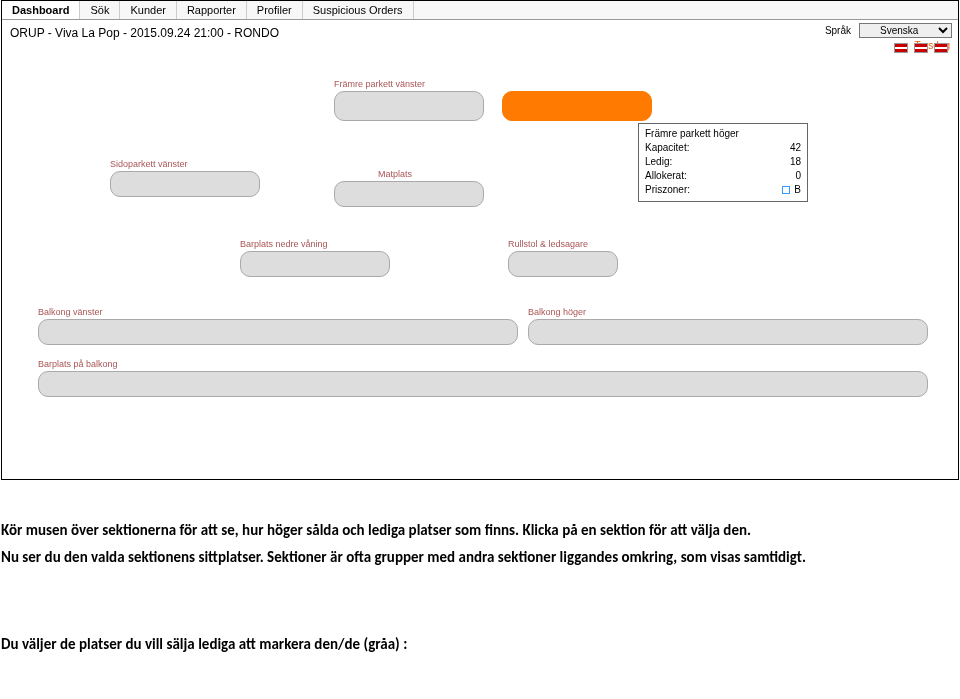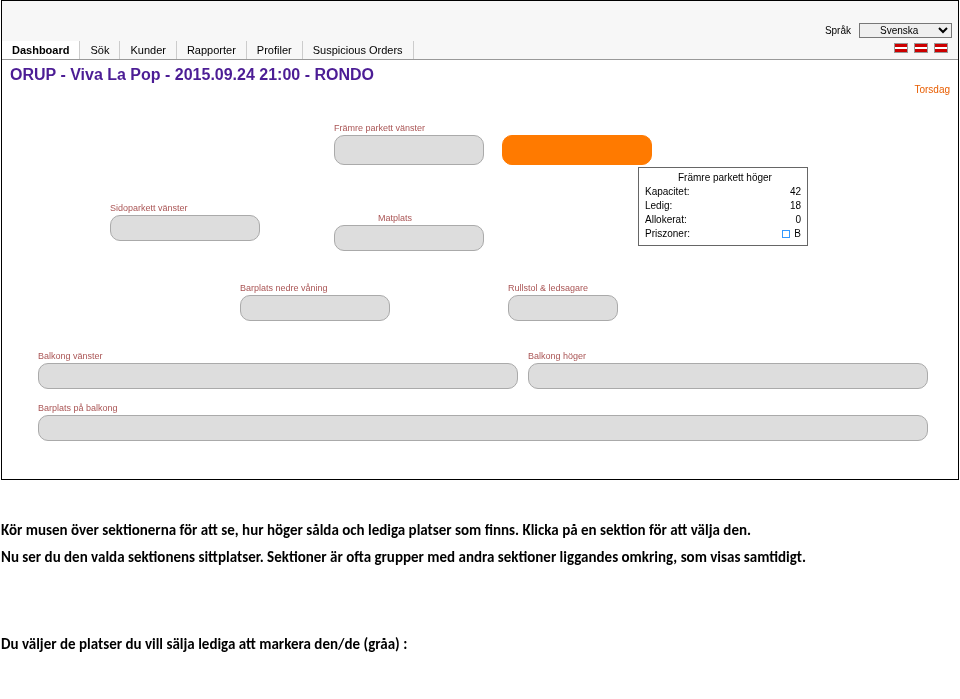--- a/index.html
+++ b/index.html
@@ -20,21 +20,20 @@
   .navbar {
     display: flex;
     border-bottom: 1px solid #999;
     background: #f7f7f7;
   }
   .navbar .tab {
     padding: 3px 10px;
     border-right: 1px solid #ccc;
     font-size: 11px;
     cursor: pointer;
-    margin-top: 40px;
   }
   .navbar .tab.active {
     font-weight: bold;
     background: #fff;
   }
   .topright {
     position: absolute;
     right: 6px;
     top: 22px;
     font-size: 10px;
@@ -54,23 +53,23 @@
     display: flex;
     gap: 6px;
   }
   .flag {
     width: 14px;
     height: 10px;
     background: linear-gradient(to bottom, #c00 33%, #fff 33%, #fff 66%, #c00 66%);
     border: 1px solid #999;
   }
   .event-title {
-    color: #4c1d95;
-    font-weight: bold;
-    font-size: 16px;
+    color: #000000;
+    font-weight: normal;
+    font-size: 12px;
     padding: 6px 8px 0 8px;
   }
   .event-sub {
     color: #e85d00;
     font-size: 10px;
     padding: 0 8px 8px 8px;
     text-align: right;
   }
   .venue {
     position: relative;
@@ -99,21 +98,20 @@
     border: 1px solid #666;
     font-size: 10px;
     width: 170px;
     padding: 4px 6px;
     z-index: 5;
   }
   .tooltip .tt-title {
     font-weight: normal;
     font-size: 10px;
     margin-bottom: 2px;
-    margin-left: 33px;
   }
   .tooltip .tt-row { display: flex; justify-content: space-between; line-height: 14px;}
   .tooltip .legend-sq {
     display: inline-block;
     width: 8px;
     height: 8px;
     border: 1px solid #39f;
     margin-right: 4px;
     vertical-align: middle;
   }

